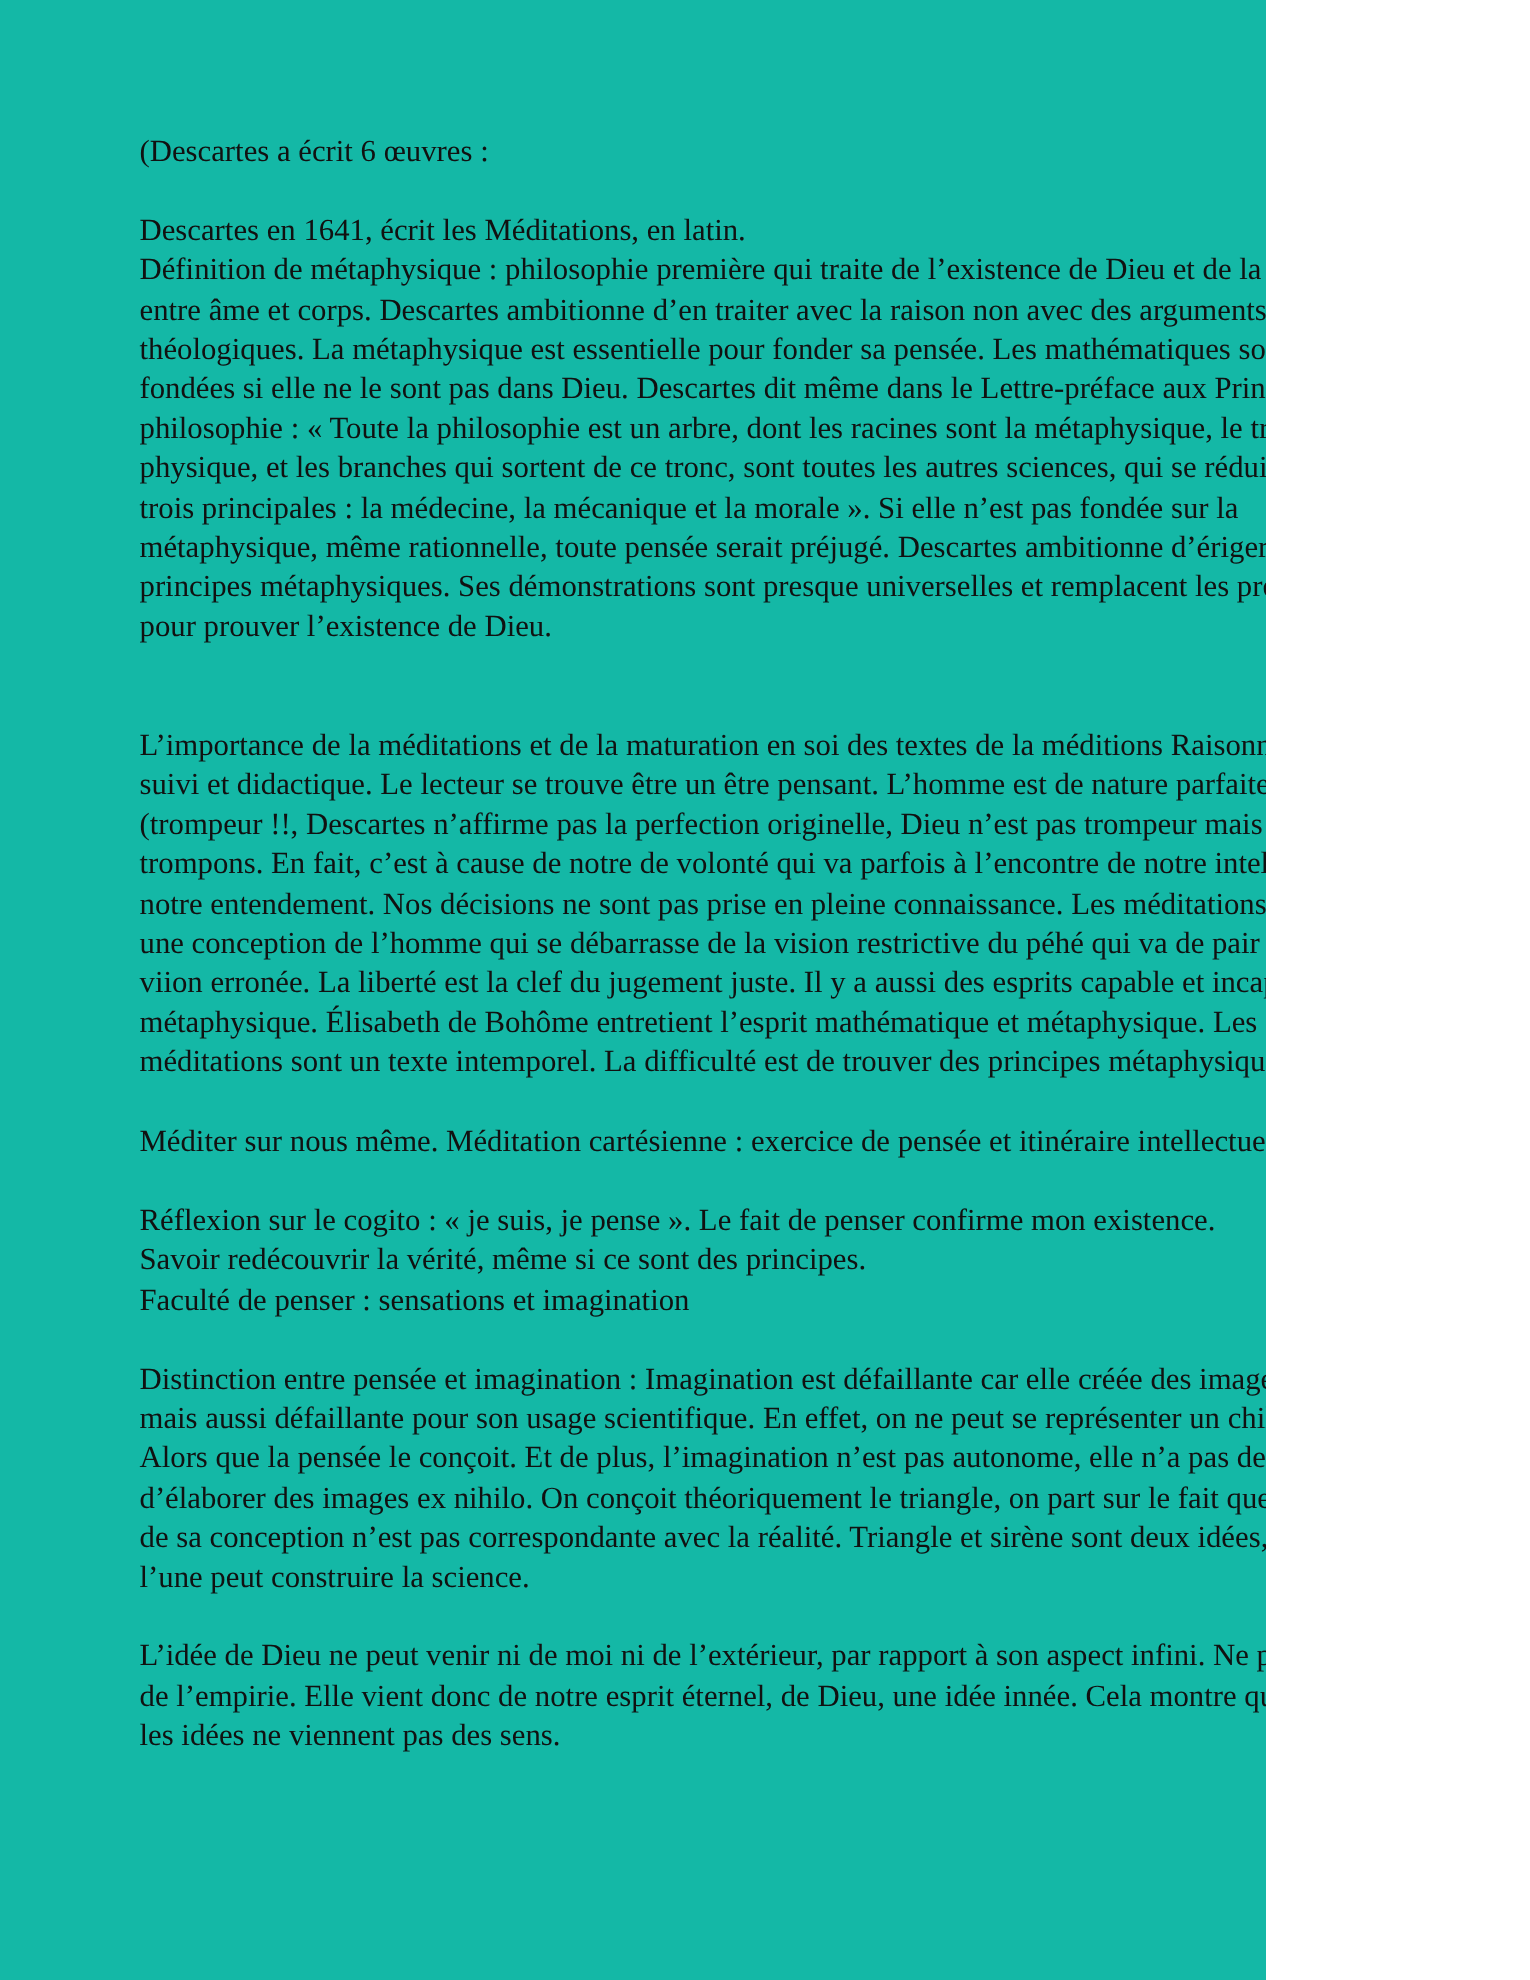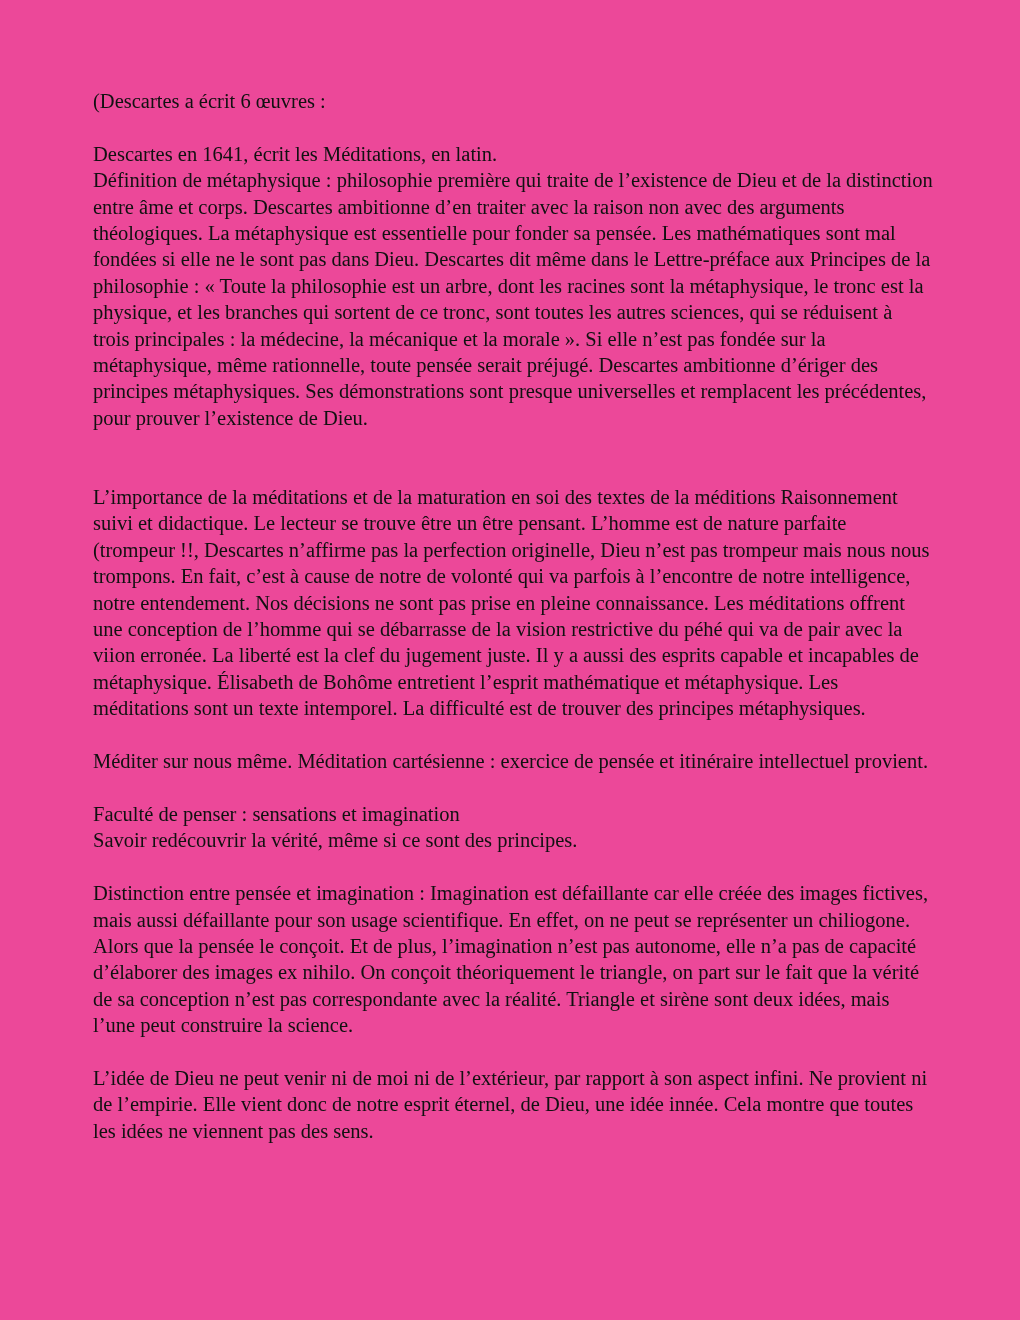--- a/index.html
+++ b/index.html
@@ -9,23 +9,23 @@
   }
   body {
     width: 1020px;
     height: 1320px;
     font-family: "Liberation Serif", "DejaVu Serif", serif;
     color: #000000;
     -webkit-font-smoothing: antialiased;
   }
   .page {
     position: relative;
-    width: 1020px;
+    width: 844px;
     height: 1320px;
-    background: #ec4899;
+    background: #14b8a6;
     box-sizing: border-box;
     padding: 88px 88px 88px 93px;
     overflow: hidden;
   }
   .doc-body {
     width: 840px;
     font-size: 20.5px;
     line-height: 26.4px;
     text-align: left;
     color: #111111;
@@ -59,22 +59,23 @@
       <div class="spacer"></div>
       <p class="para">
         <span class="line">L’importance de la méditations et de la maturation en soi des textes de la méditions Raisonnement suivi et didactique.  Le lecteur se trouve être un être pensant. L’homme est de nature parfaite (trompeur !!, Descartes n’affirme pas la perfection originelle, Dieu n’est pas trompeur mais nous nous trompons. En fait, c’est à cause de notre de volonté qui va parfois à l’encontre de notre intelligence, notre entendement. Nos décisions ne sont pas prise en pleine connaissance. Les méditations offrent une conception de l’homme qui se débarrasse de la vision restrictive du péhé qui va de pair avec la viion erronée. La liberté est la clef du jugement juste. Il y a aussi des esprits capable et incapables de métaphysique. Élisabeth de Bohôme entretient l’esprit mathématique et métaphysique. Les méditations sont un texte intemporel. La difficulté est de trouver des principes métaphysiques.</span>
       </p>
       <div class="spacer"></div>
       <p class="para">
         <span class="line">Méditer sur nous même. Méditation cartésienne : exercice de pensée et itinéraire intellectuel provient.</span>
       </p>
       <div class="spacer"></div>
       <p class="para">
+        <span class="line">Réflexion sur le cogito : « je suis, je pense ». Le fait de penser confirme mon existence.</span>
+        <span class="line">Savoir redécouvrir la vérité, même si ce sont des principes.</span>
         <span class="line">Faculté de penser : sensations et imagination</span>
-        <span class="line">Savoir redécouvrir la vérité, même si ce sont des principes.</span>
       </p>
       <div class="spacer"></div>
       <p class="para">
         <span class="line">Distinction entre pensée et imagination : Imagination est défaillante car elle créée des images fictives, mais aussi défaillante pour son usage scientifique. En effet, on ne peut se représenter un chiliogone. Alors que la pensée le conçoit. Et de plus, l’imagination n’est pas autonome, elle n’a pas de capacité d’élaborer des images ex nihilo. On conçoit théoriquement le triangle, on part sur le fait que la vérité de sa conception n’est pas correspondante avec la réalité. Triangle et sirène sont deux idées, mais l’une peut construire la science.</span>
       </p>
       <div class="spacer"></div>
       <p class="para">
         <span class="line">L’idée de Dieu ne peut venir ni de moi ni de l’extérieur, par rapport à son aspect infini. Ne provient ni de l’empirie. Elle vient donc de notre esprit éternel, de Dieu, une idée innée. Cela montre que toutes les idées ne viennent pas des sens.</span>
       </p>
     </div>

